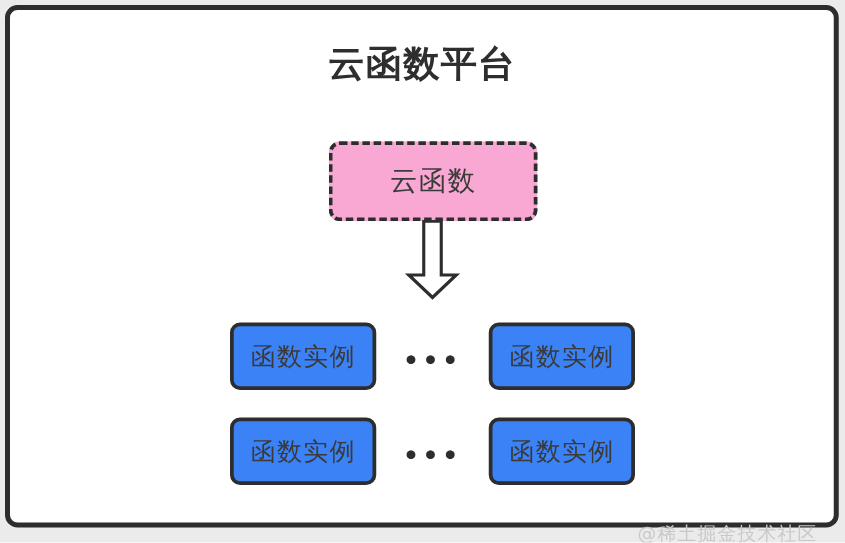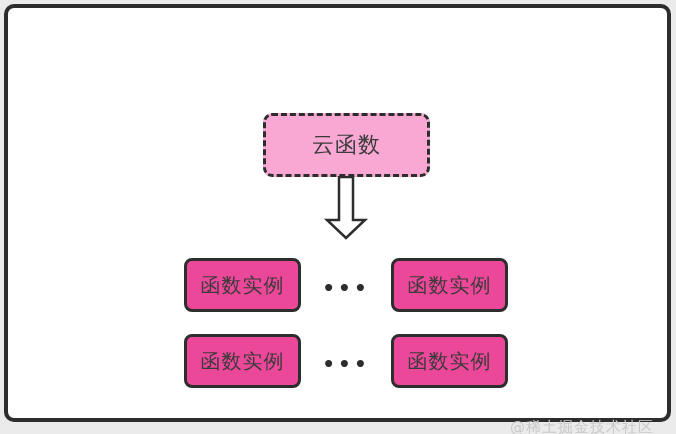--- a/index.html
+++ b/index.html
@@ -58,21 +58,21 @@
     left: 309px;
     top: 168px;
   }
   .inst-box {
     position: absolute;
     width: 117px;
     height: 54px;
     box-sizing: border-box;
     border: 3px solid #2d2d2d;
     border-radius: 8px;
-    background: #ec4899;
+    background: #3b82f6;
     display: flex;
     align-items: center;
     justify-content: center;
     font-size: 20px;
     color: #3a3a3a;
     letter-spacing: 1px;
   }
   .inst-box.r1c1 { left: 176px; top: 250px; }
   .inst-box.r1c2 { left: 383px; top: 250px; }
   .inst-box.r2c1 { left: 176px; top: 326px; }
@@ -97,20 +97,21 @@
     color: #c9c9c9;
     letter-spacing: 1px;
     margin-top: 20px;
   }
 </style>
 </head>
 <body>
 
 <div class="frame">
 
+  <div class="title">云函数平台</div>
 
   <div class="dashed-box">
     <span>云函数</span>
   </div>
 
   <svg class="arrow" width="58" height="64" viewBox="0 0 58 64">
     <polygon points="22,1 36,1 36,44 48,44 29,62 10,44 22,44" fill="#ffffff" stroke="#2d2d2d" stroke-width="2.5" stroke-linejoin="miter"></polygon>
   </svg>
 
   <div class="inst-box r1c1">

